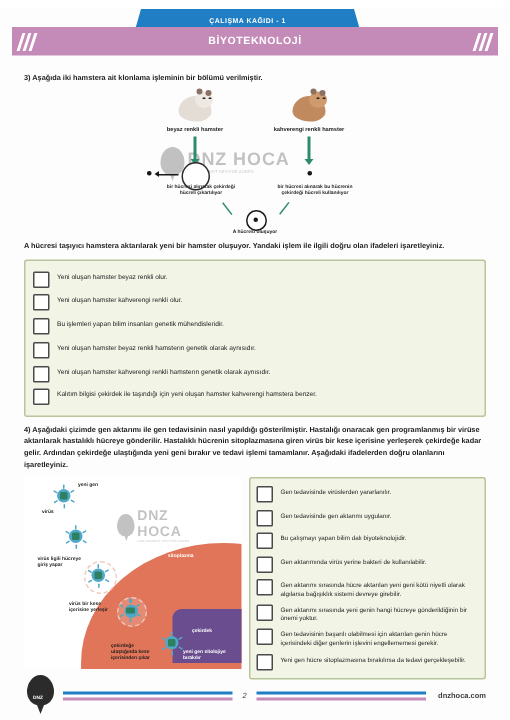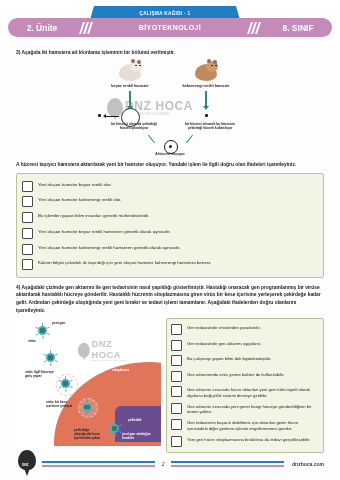--- a/index.html
+++ b/index.html
@@ -431,39 +431,33 @@
 </head>
 <body>
 
 <div class="page">
 
   <div class="header-wrap">
     <div class="hdr-blue">
       <span>ÇALIŞMA KAĞIDI - 1</span>
     </div>
     <div class="hdr-bar">
-      <div class="hdr-left">
-        <span>2. Ünite</span>
-      </div>
       <div class="slashes">
           <i></i>
           <i></i>
           <i></i>
         </div>
       <div class="hdr-mid">
         <span>BİYOTEKNOLOJİ</span>
       </div>
       <div class="slashes">
           <i></i>
           <i></i>
           <i></i>
         </div>
-      <div class="hdr-right">
-        <span>8. SINIF</span>
-      </div>
     </div>
   </div>
 
   <div class="qtext">3) Aşağıda iki hamstera ait klonlama işleminin bir bölümü verilmiştir.</div>
 
   <div class="hamster-fig">
 
     <div class="wm" style="left:52px; top:38px;">
       <div class="wm-brain"></div>
       <div>

